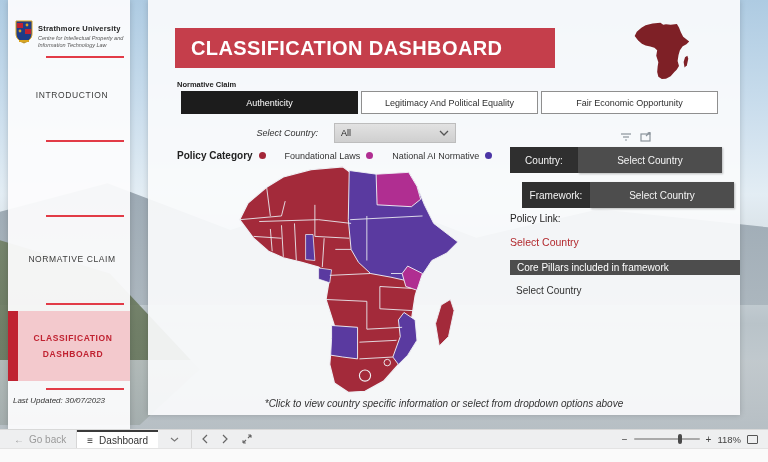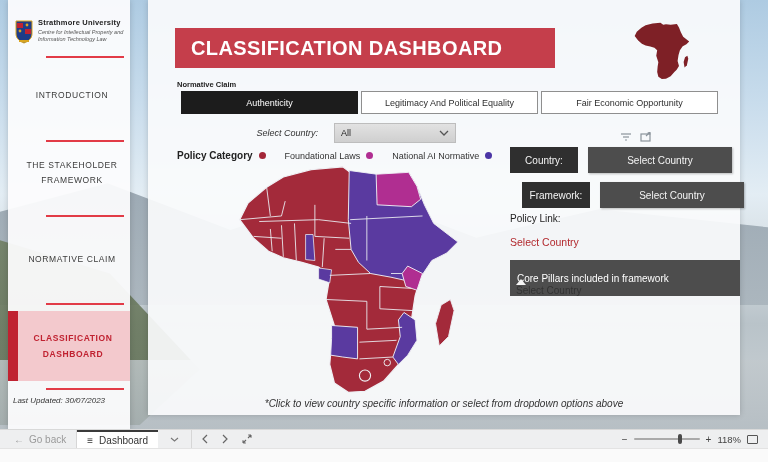--- a/index.html
+++ b/index.html
@@ -14,21 +14,21 @@
     clip-path:polygon(0 55%,0 28%,14% 6%,30% 42%,46% 12%,62% 48%,78% 26%,100% 40%,100% 100%,0 100%); opacity:.9; }
   .bg-hill { position:absolute; left:0; top:52%; width:26%; height:40%;
     background:linear-gradient(180deg,#6d7c5e,#59684d); clip-path:polygon(0 0,55% 18%,100% 70%,70% 100%,0 100%); opacity:.85; }
   .bg-city { position:absolute; left:0; top:78%; width:100%; height:16%; background:linear-gradient(180deg,#c2c9cd,#b0b9bf); opacity:.8; }
 
   
   .sidebar { position:absolute; left:8px; top:0; width:122px; height:430px;
     background:rgba(252,252,253,0.94); box-shadow:0 0 6px rgba(0,0,0,.18); }
   .logo-block { position:absolute; left:0; top:6px; width:122px; height:48px; padding:2px 4px 0 6px; display:flex; gap:4px; }
   .crest { flex:0 0 20px; margin-top:2px; }
-  .uni-name { font-size:7.5px; font-weight:bold; color:#222; letter-spacing:.2px; margin-top:10px; }
+  .uni-name { font-size:7.5px; font-weight:bold; color:#222; letter-spacing:.2px; margin-top:16px; }
   .uni-sub { font-size:5.5px; font-style:italic; color:#555; line-height:1.25; margin-top:2px; }
   .sb-divider { position:absolute; left:38px; width:78px; height:2px; background:#e23b47; }
   .sb-item { position:absolute; left:10px; width:108px; text-align:center;
     font-size:8.5px; letter-spacing:.6px; color:#3a3a3a; line-height:1.8; cursor:pointer; }
   .sb-active { position:absolute; left:0; width:122px; height:70px; background:#f3c9cd; display:flex; align-items:center; justify-content:center; cursor:pointer; }
   .sb-active-bar { position:absolute; left:0; top:0; width:10px; height:70px; background:#c02231; }
   .sb-active-label { font-size:8.5px; letter-spacing:.6px; color:#c02231; font-weight:bold; text-align:center; line-height:1.9; padding-left:8px; }
   .last-updated { position:absolute; left:0; top:396px; width:102px; text-align:center;
     font-size:8px; font-style:italic; color:#333; }
 
@@ -59,28 +59,28 @@
   .legend-item { display:flex; align-items:center; gap:19px; font-size:9px; color:#333; }
   .legend-dot { width:7px; height:7px; border-radius:50%; display:inline-block; }
 
   .map-wrap { position:absolute; left:72px; top:164px; width:290px; height:232px; }
   .fill-red { fill:var(--map-red); }
   .fill-mag { fill:var(--map-mag); }
   .fill-pur { fill:var(--map-pur); }
   .map-border { stroke:#eceef3; stroke-width:1; fill:none; opacity:.95; }
 
   
-  .rp-row { position:absolute; display:flex; gap:10px; }
+  .rp-row { position:absolute; display:flex; }
   .rp-label { width:68px; height:26px; background:#2f2f2f; color:#f4f4f4; font-size:10px;
     display:flex; align-items:center; justify-content:center; }
   .rp-value { width:144px; height:26px; background:#4d4d4d; color:#f4f4f4; font-size:10px;
     display:flex; align-items:center; justify-content:center; cursor:pointer; box-shadow:1px 1px 2px rgba(0,0,0,.25); }
   .policy-link-label { position:absolute; left:362px; top:213px; font-size:10px; color:#222; }
   .policy-link-value { position:absolute; left:362px; top:236px; font-size:10.5px; color:#b2292e; cursor:pointer; }
-  .core-bar { position:absolute; left:362px; top:260px; width:230px; height:36px; background:#4d4d4d;
+  .core-bar { position:absolute; left:362px; top:260px; width:230px; height:15px; background:#4d4d4d;
     color:#fff; font-size:10px; display:flex; align-items:center; padding-left:7px; }
   .core-tri { position:absolute; left:368px; top:279px; width:0; height:0;
     border-left:5px solid transparent; border-right:5px solid transparent; border-bottom:6px solid #f4f4f4; }
   .core-value { position:absolute; left:368px; top:285px; font-size:10px; color:#333; }
 
   .footer-note { position:absolute; left:0; top:398px; width:592px; text-align:center;
     font-size:10px; font-style:italic; color:#333; }
 
   
   .app-bar { position:absolute; left:0; top:429px; width:768px; height:19px;
@@ -120,21 +120,20 @@
         <path d="M5 20 h10 v2 h-10 Z" fill="#d9a520"></path>
       </svg>
       <div>
         <div class="uni-name">Strathmore University</div>
         <div class="uni-sub">Centre for Intellectual Property and Information Technology Law</div>
       </div>
     </div>
     <div class="sb-divider" style="top:56px"></div>
     <div class="sb-item" style="top:88px">INTRODUCTION</div>
     <div class="sb-divider" style="top:140px"></div>
-    <div class="sb-item" style="top:158px">THE STAKEHOLDER FRAMEWORK</div>
     <div class="sb-divider" style="top:215px"></div>
     <div class="sb-item" style="top:252px">NORMATIVE CLAIM</div>
     <div class="sb-divider" style="top:303px"></div>
     <div class="sb-active" style="top:311px">
       <div class="sb-active-bar"></div>
       <div class="sb-active-label">CLASSIFICATION DASHBOARD</div>
     </div>
     <div class="sb-divider" style="top:388px"></div>
     <div class="last-updated">
       <span>Last Updated:</span>

